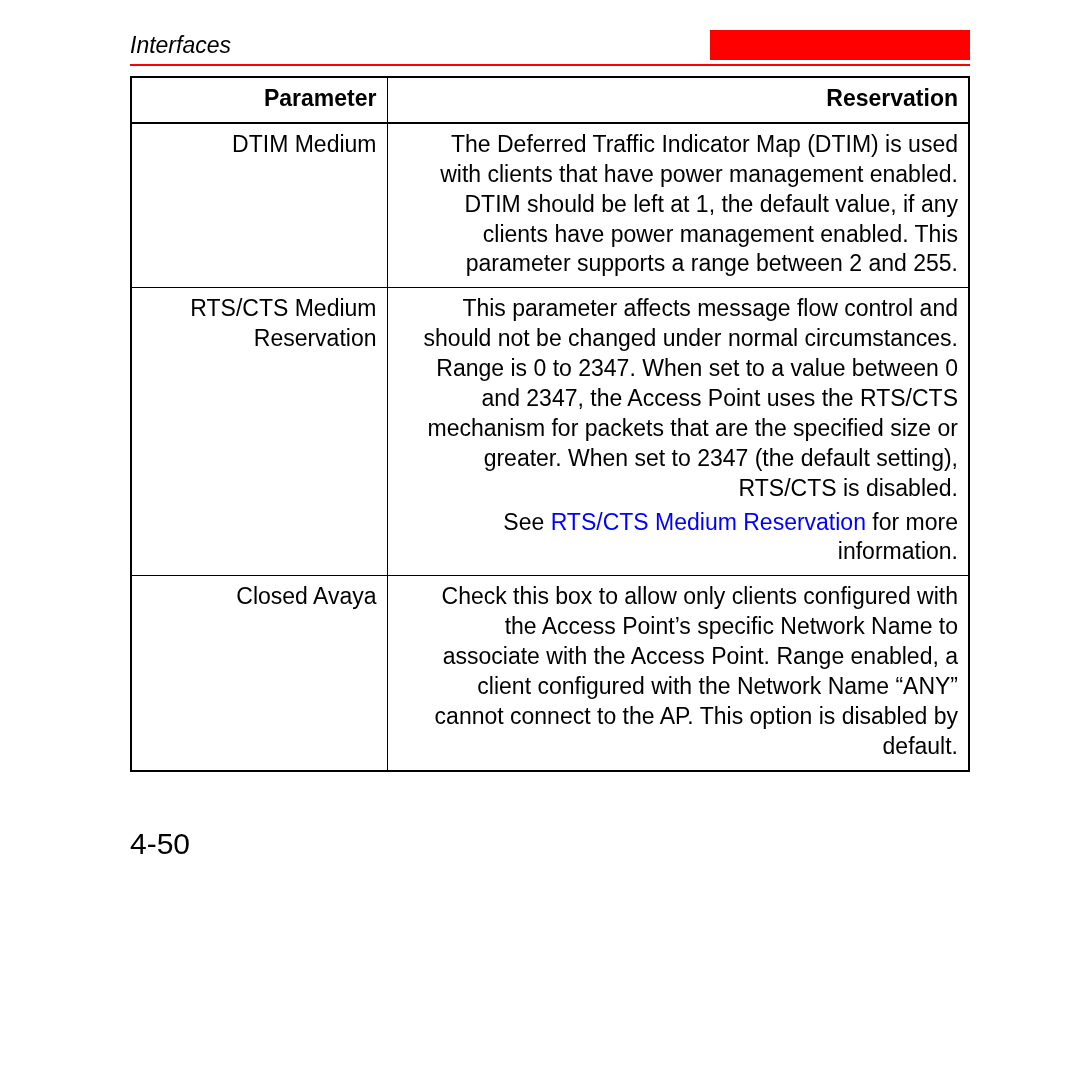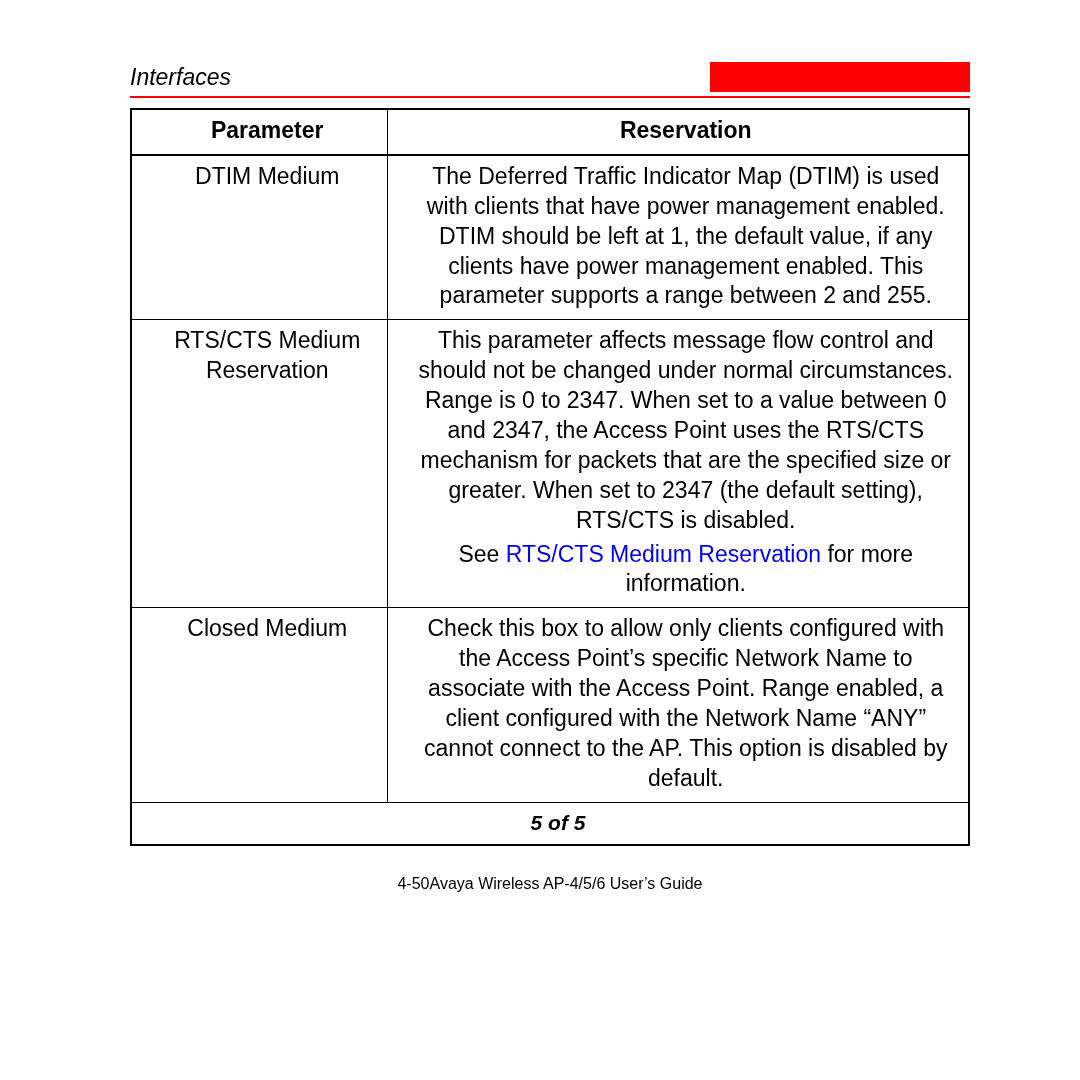--- a/index.html
+++ b/index.html
@@ -2,21 +2,20 @@
 <html><head>
 <meta charset="utf-8">
 <style>
   * { box-sizing: border-box; margin: 0; padding: 0; }
   html, body { width: 1080px; height: 1080px; background: #fff; font-family: Arial, Helvetica, sans-serif; }
   .page {
     width: 1080px;
     height: 909px;
     padding: 30px 110px 40px 130px;
     position: relative;
-    margin-top: 32px;
   }
   .header {
     display: flex;
     align-items: center;
     justify-content: space-between;
     margin-bottom: 4px;
   }
   .section-title {
     font-style: italic;
     font-size: 23px;
@@ -36,21 +35,21 @@
     width: 100%;
     border-collapse: collapse;
     border: 2px solid #000;
     font-size: 23px;
     line-height: 1.3;
   }
   table.param th, table.param td {
     border: 1px solid #000;
     padding: 6px 10px 8px 26px;
     vertical-align: top;
-    text-align: center;
+    text-align: right;
   }
   table.param th {
     font-weight: bold;
     border-bottom: 2px solid #000;
   }
   table.param th:first-child, table.param td:first-child {
     width: 256px;
   }
   .desc-block p { margin: 0 0 4px 0; }
   .desc-block p:last-child { margin-bottom: 0; }
@@ -62,22 +61,22 @@
     font-size: 21px;
     padding: 2px 10px;
     border-top: 2px solid #000;
   }
   .footer {
     position: absolute;
     left: 130px;
     right: 110px;
     bottom: 48px;
     display: flex;
-    justify-content: center;
-    font-size: 16px;
+    justify-content: flex-start;
+    font-size: 30px;
   }
 </style>
 </head>
 <body>
 
 <div class="page">
 
   <div class="header">
     <span class="section-title">Interfaces</span>
     <div class="red-bar"></div>
@@ -105,31 +104,27 @@
         <td>
           <div class="desc-block">
             <p>This parameter affects message flow control and should not be changed under normal circumstances. Range is 0 to 2347. When set to a value between 0 and 2347, the Access Point uses the RTS/CTS mechanism for packets that are the specified size or greater. When set to 2347 (the default setting), RTS/CTS is disabled.</p>
             <p>
               <span>See </span><span class="link">RTS/CTS Medium Reservation</span><span> for more information.</span>
             </p>
           </div>
         </td>
       </tr>
       <tr>
-        <td>Closed Medium</td>
+        <td>Closed Avaya</td>
         <td>
           <div class="desc-block">
             <p>Check this box to allow only clients configured with the Access Point’s specific Network Name to associate with the Access Point. Range enabled, a client configured with the Network Name “ANY” cannot connect to the AP. This option is disabled by default.</p>
           </div>
         </td>
       </tr>
-      <tr class="pager-row">
-        <td colspan="2">5 of 5</td>
-      </tr>
     </tbody>
   </table>
 
   <div class="footer">
     <span>4-50</span>
-    <span>Avaya Wireless AP-4/5/6 User’s Guide</span>
   </div>
 
 </div>
 
 </body></html>

